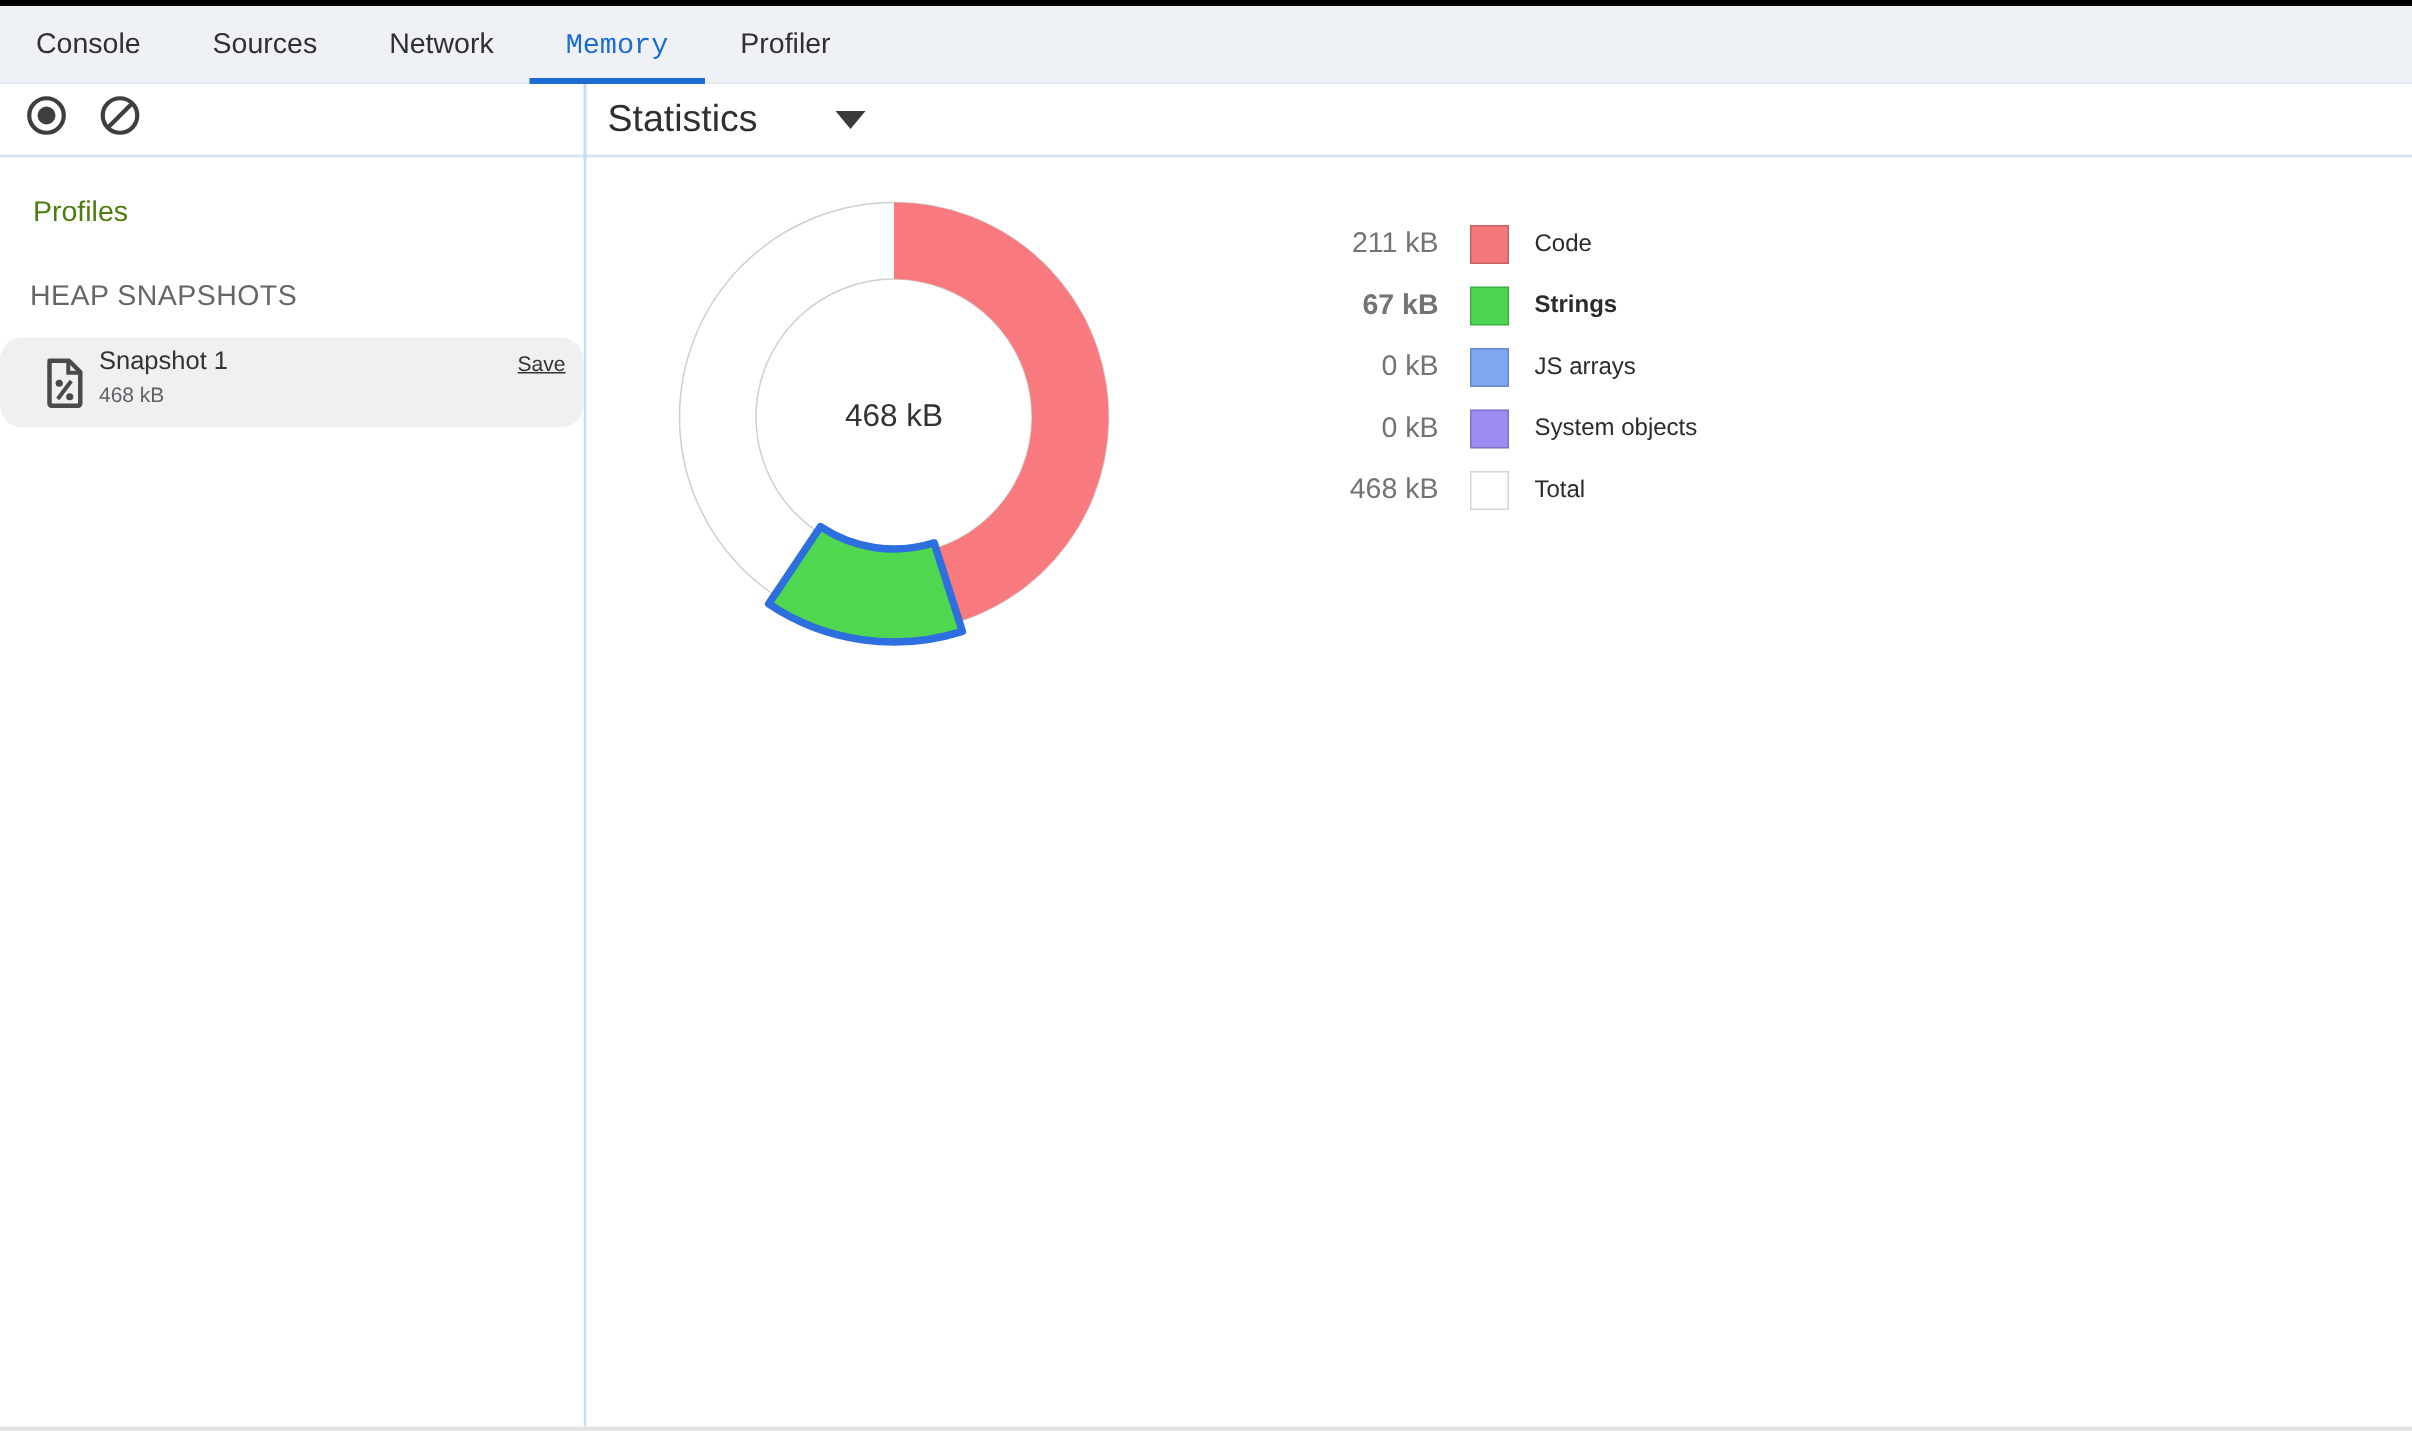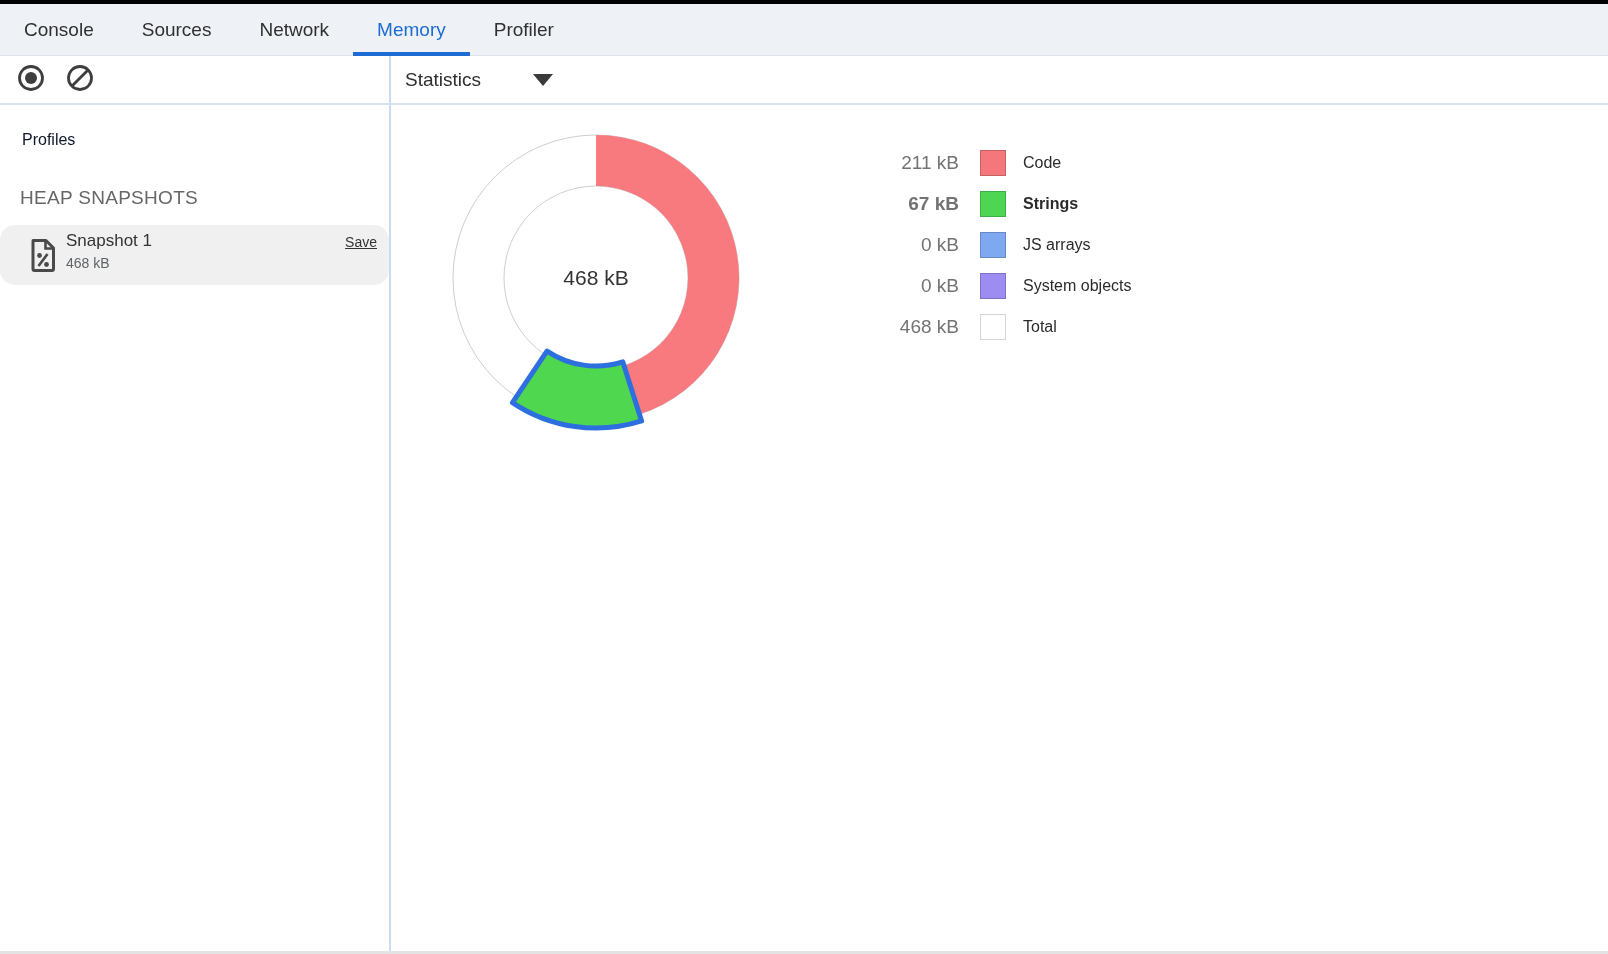--- a/index.html
+++ b/index.html
@@ -32,21 +32,21 @@
   }
   .tab {
     position: relative;
     display: flex; align-items: center;
     padding: 0 24px;
     font-size: 19px;
     color: #303030;
     cursor: default;
     white-space: nowrap;
   }
-  .tab.active { color: #1C6CD3; }
+  .tab.active { color: #1C6CD3; font-family: Liberation Mono, monospace; }
   .tab-indicator {
     position: absolute; left: 0; right: 0; bottom: -1px; height: 4px;
     background: #1C6CD3;
   }
 
   
   .toolbar {
     position: absolute; top: 56px; left: 0; right: 0; height: 49px;
     background: #ffffff;
     border-bottom: 2px solid #D9E4F3;
@@ -58,21 +58,21 @@
   .icon-btn {
     width: 30px; height: 30px;
     display: flex; align-items: center; justify-content: center;
     cursor: pointer;
   }
   .dropdown {
     position: absolute; left: 405px; top: 0; height: 100%;
     display: flex; align-items: center;
     cursor: pointer;
   }
-  .dropdown-label { font-size: 19px; color: #2F2F2F; }
+  .dropdown-label { font-size: 25px; color: #2F2F2F; }
   .caret-down {
     margin-left: 52px;
     width: 0; height: 0;
     border-left: 10px solid transparent;
     border-right: 10px solid transparent;
     border-top: 12px solid #3A3A3A;
   }
 
   
   .v-divider {
@@ -80,21 +80,21 @@
     background: #C9DCF0;
   }
 
   
   .sidebar {
     position: absolute; left: 0; top: 107px; width: 389px; bottom: 3px;
     background: #ffffff;
   }
   .sidebar-heading {
     position: absolute; left: 22px; top: 24px;
-    font-size: 16px; color: #0f172a;
+    font-size: 19px; color: #4d7c0f;
   }
   .sidebar-section-heading {
     position: absolute; left: 20px; top: 80px;
     font-size: 19px; color: #666666; letter-spacing: 0.3px;
   }
   .snapshot-row {
     position: absolute; left: 0; right: 0; top: 118px; height: 60px;
     background: #F0F0F0;
     cursor: pointer;
     border-radius: 15px;

